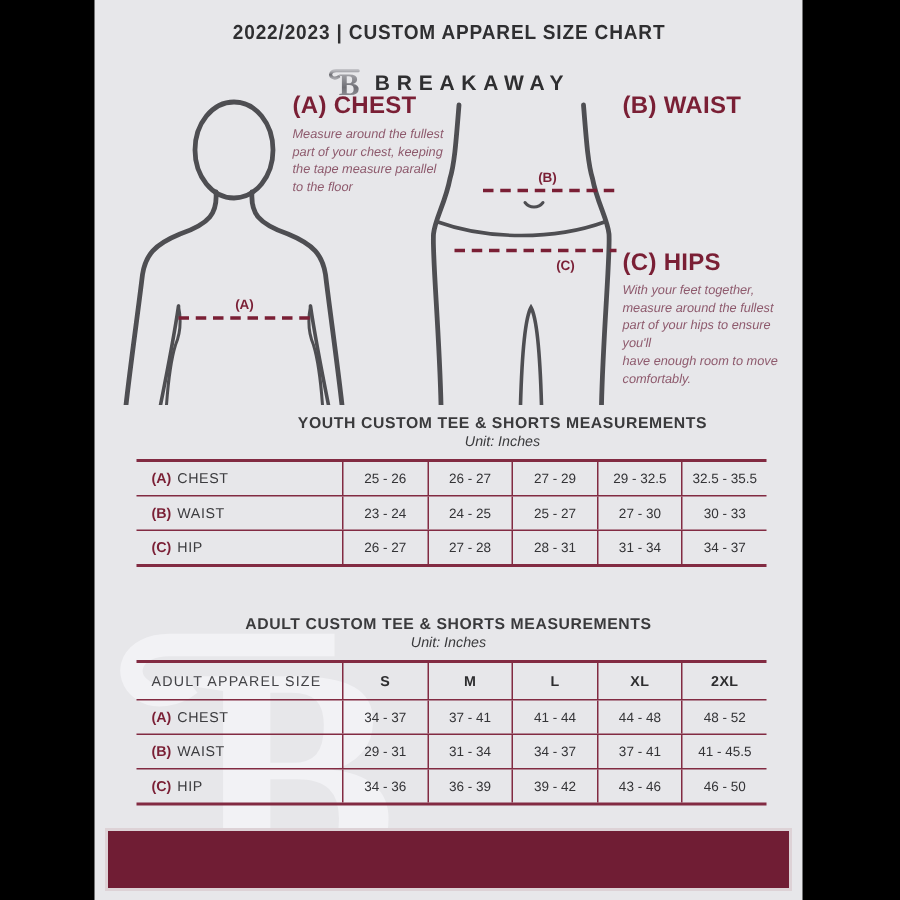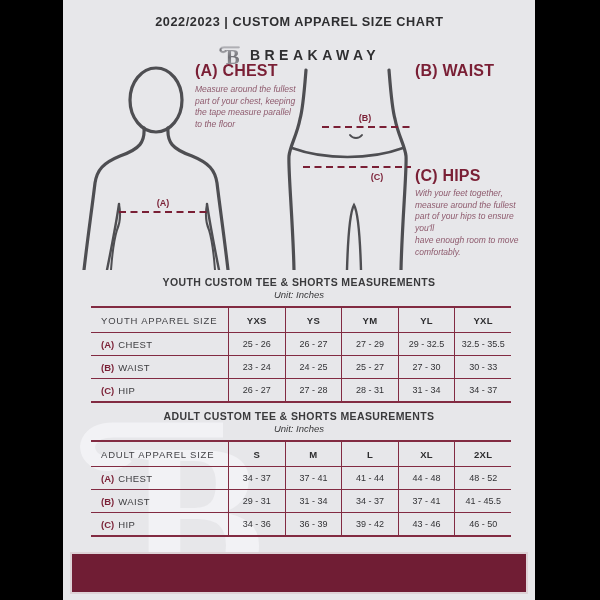--- a/index.html
+++ b/index.html
@@ -106,45 +106,25 @@
       <div class="note-h" style="left:132px;top:7px;">(A) CHEST</div>
       <div class="note-p" style="left:132px;top:29px;width:104px;">Measure around the fullest part of your chest, keeping the tape measure parallel to the floor</div>
 
       <div class="note-h" style="left:352px;top:7px;">(B) WAIST</div>
 
       <div class="note-h" style="left:352px;top:112px;">(C) HIPS</div>
       <div class="note-p" style="left:352px;top:133px;width:112px;">With your feet together, measure around the fullest part of your hips to ensure you'll
 have enough room to move comfortably.</div>
     </div>
 
-    <div class="tbl-head" style="top:276px;">
+    <div class="tbl-head" style="top:276px;padding-left:36px;">
       <div class="tbl-title">YOUTH CUSTOM TEE &amp; SHORTS MEASUREMENTS</div>
       <div class="tbl-unit">Unit: Inches</div>
     </div>
     <div class="tbl" style="top:306px;">
-      <div class="trow hrow">
-        <div class="tcell first">
-            <span class="size-label">YOUTH APPAREL SIZE</span>
-          </div>
-        <div class="tcell">
-            <span class="size-col">YXS</span>
-          </div>
-        <div class="tcell">
-            <span class="size-col">YS</span>
-          </div>
-        <div class="tcell">
-            <span class="size-col">YM</span>
-          </div>
-        <div class="tcell">
-            <span class="size-col">YL</span>
-          </div>
-        <div class="tcell">
-            <span class="size-col">YXL</span>
-          </div>
-      </div>
       <div class="trow drow">
         <div class="tcell first">
             <span class="rkey">(A)</span>
             <span class="rlabel">CHEST</span>
           </div>
         <div class="tcell">25 - 26</div>
         <div class="tcell">26 - 27</div>
         <div class="tcell">27 - 29</div>
         <div class="tcell">29 - 32.5</div>
         <div class="tcell">32.5 - 35.5</div>

